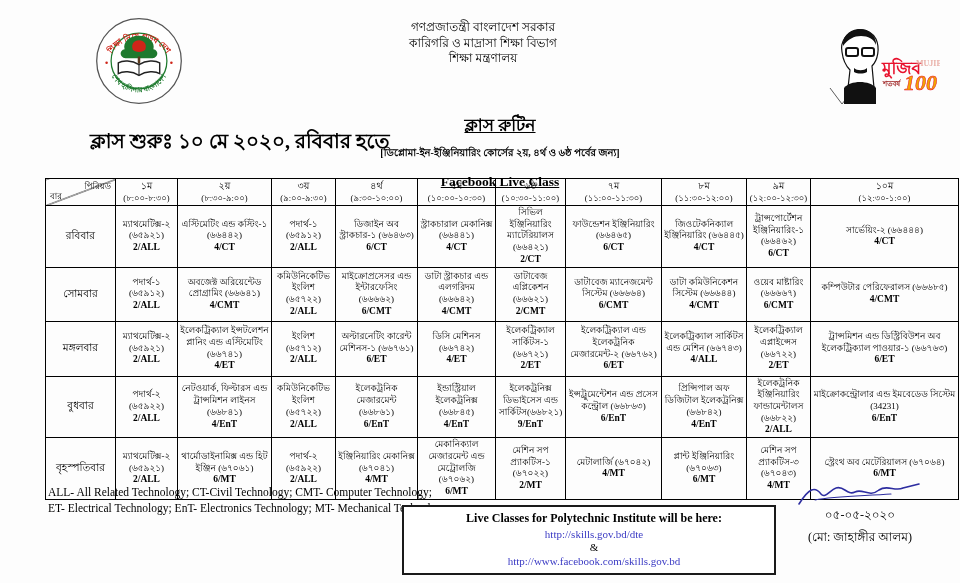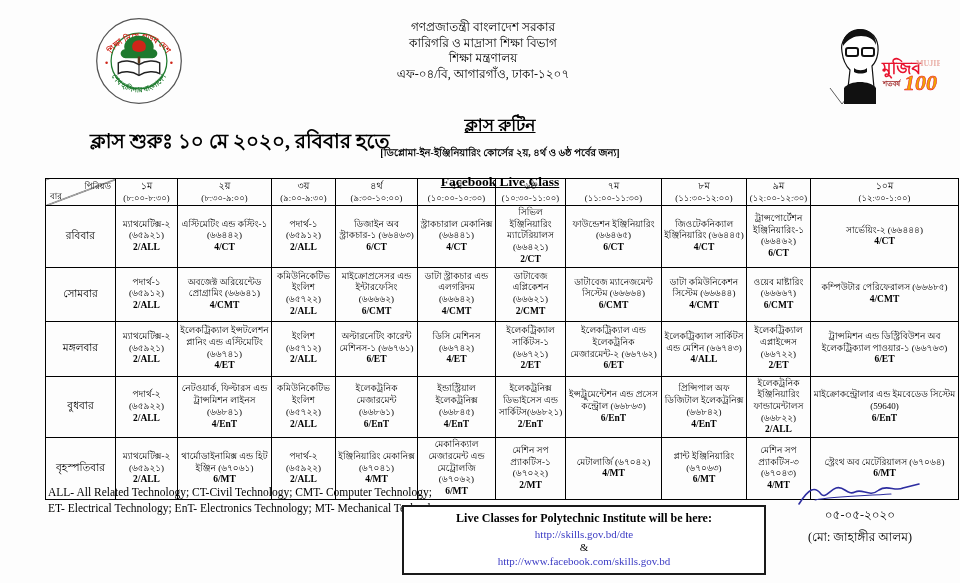--- a/index.html
+++ b/index.html
@@ -37,21 +37,21 @@
   .pname{font-size:9.5px;line-height:1.2;}
   .ptime{font-size:8.5px;line-height:1.2;}
   th.day{font-size:10.5px;font-weight:normal;}
   td .subj{font-size:9px;line-height:1.3;}
   td .grp{font-size:9.5px;font-weight:bold;line-height:1.25;}
   .routine thead th{font-weight:normal;}
   
   .footer{position:absolute;left:0;top:482px;width:900px;height:101px;}
   .legend{position:absolute;left:48px;top:3px;font-size:11.5px;line-height:1.35;}
   .live-box{position:absolute;left:402px;top:23px;width:352px;border:2px solid #1a1a1a;
-    text-align:center;padding:4px 4px 6px 4px;background:#fff;}
+    text-align:center;padding:4px 4px 6px 14px;background:#fff;}
   .live-head{font-size:12px;font-weight:bold;}
   .live-link{font-size:11px;margin-top:2px;}
   .live-amp{font-size:11px;margin-top:1px;}
   a.link{text-decoration:none;cursor:pointer;}
   .sign-block{position:absolute;left:770px;top:0;width:180px;text-align:center;}
   .sig-svg{display:block;margin:0 auto;}
   .sign-date{font-size:12px;margin-top:-2px;}
   .sign-name{font-size:12px;margin-top:2px;}
   .sign-role{font-size:12px;margin-top:2px;}
 </style>
@@ -81,21 +81,20 @@
     <path d="M50,54 C42,49 32,49 27,52 L27,64 C32,61 42,61 50,66 C58,61 68,61 73,64 L73,52 C68,49 58,49 50,54 Z" fill="#fff" stroke="#222" stroke-width="1.6"></path>
     <line x1="50" y1="54" x2="50" y2="66" stroke="#222" stroke-width="1.2"></line>
     <circle cx="14" cy="52" r="1.4" fill="#cf2519"></circle>
     <circle cx="86" cy="52" r="1.4" fill="#cf2519"></circle>
   </svg>
 
   <div class="gov-lines">
     <div class="gov-line">গণপ্রজাতন্ত্রী বাংলাদেশ সরকার</div>
     <div class="gov-line">কারিগরি ও মাদ্রাসা শিক্ষা বিভাগ</div>
     <div class="gov-line">শিক্ষা মন্ত্রণালয়</div>
-    <div class="gov-line">এফ-০৪/বি, আগারগাঁও, ঢাকা-১২০৭</div>
   </div>
 
   <svg class="mujib" viewBox="0 0 112 80">
     <path d="M14,78 L2,62 M14,78 L30,58" stroke="#333" stroke-width="0.8" fill="none"></path>
     <path d="M30,4 C18,6 12,16 14,26 C15,34 18,40 22,44 L20,62 L46,62 L44,40 C50,34 52,22 48,13 C44,6 37,3 30,4 Z" fill="#fff" stroke="#111" stroke-width="1.2"></path>
     <path d="M30,3 C20,4 14,12 15,20 C20,13 26,10 33,10 C40,10 46,13 48,19 C49,10 40,2 30,3 Z" fill="#111"></path>
     <rect x="18" y="22" width="12" height="8" rx="2" fill="none" stroke="#111" stroke-width="2"></rect>
     <rect x="34" y="22" width="12" height="8" rx="2" fill="none" stroke="#111" stroke-width="2"></rect>
     <path d="M26,42 C29,45 36,45 39,42 L39,46 C35,48 30,48 26,46 Z" fill="#111"></path>
     <path d="M16,62 C22,54 42,54 48,62 L48,78 L16,78 Z" fill="#111"></path>
@@ -324,36 +323,36 @@
         <td>
           <div class="subj">ইলেকট্রনিক মেজারমেন্ট (৬৬৮৬১)</div>
           <div class="grp">6/EnT</div>
         </td>
         <td>
           <div class="subj">ইন্ডাস্ট্রিয়াল ইলেকট্রনিক্স (৬৬৮৪৫)</div>
           <div class="grp">4/EnT</div>
         </td>
         <td>
           <div class="subj">ইলেকট্রনিক্স ডিভাইসেস এন্ড সার্কিটস(৬৬৮২১)</div>
-          <div class="grp">2/EnT</div>
+          <div class="grp">9/EnT</div>
         </td>
         <td>
           <div class="subj">ইন্সট্রুমেন্টেশন এন্ড প্রসেস কন্ট্রোল (৬৬৮৬৩)</div>
           <div class="grp">6/EnT</div>
         </td>
         <td>
           <div class="subj">প্রিন্সিপাল অফ ডিজিটাল ইলেকট্রনিক্স (৬৬৮৪২)</div>
           <div class="grp">4/EnT</div>
         </td>
         <td>
           <div class="subj">ইলেকট্রনিক ইঞ্জিনিয়ারিং ফান্ডামেন্টালস (৬৬৮২২)</div>
           <div class="grp">2/ALL</div>
         </td>
         <td>
-          <div class="subj">মাইক্রোকন্ট্রোলার এন্ড ইমবেডেড সিস্টেম (59640)</div>
+          <div class="subj">মাইক্রোকন্ট্রোলার এন্ড ইমবেডেড সিস্টেম (34231)</div>
           <div class="grp">6/EnT</div>
         </td>
       </tr>
       <tr>
         <th class="day">বৃহস্পতিবার</th>
         <td>
           <div class="subj">ম্যাথমেটিক্স-২ (৬৫৯২১)</div>
           <div class="grp">2/ALL</div>
         </td>
         <td>

